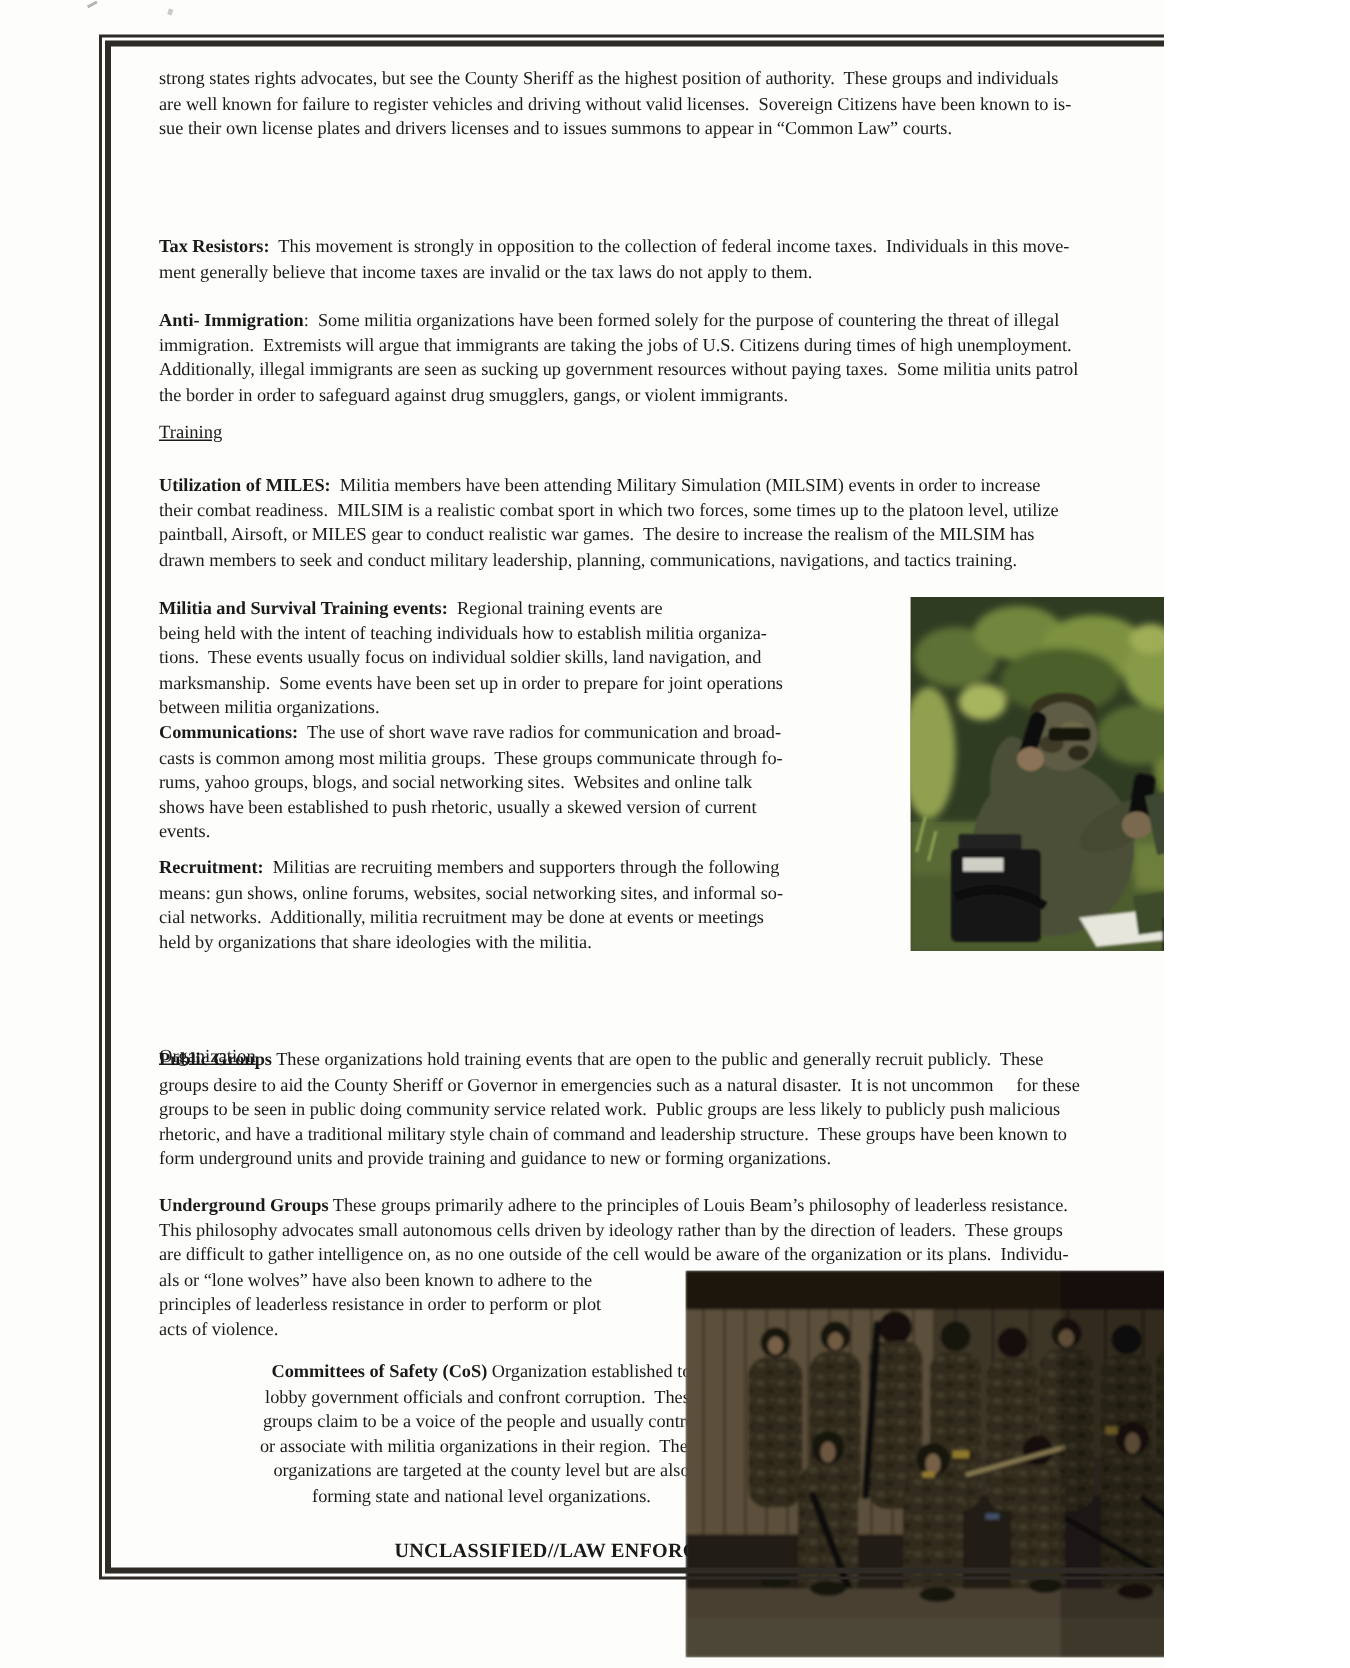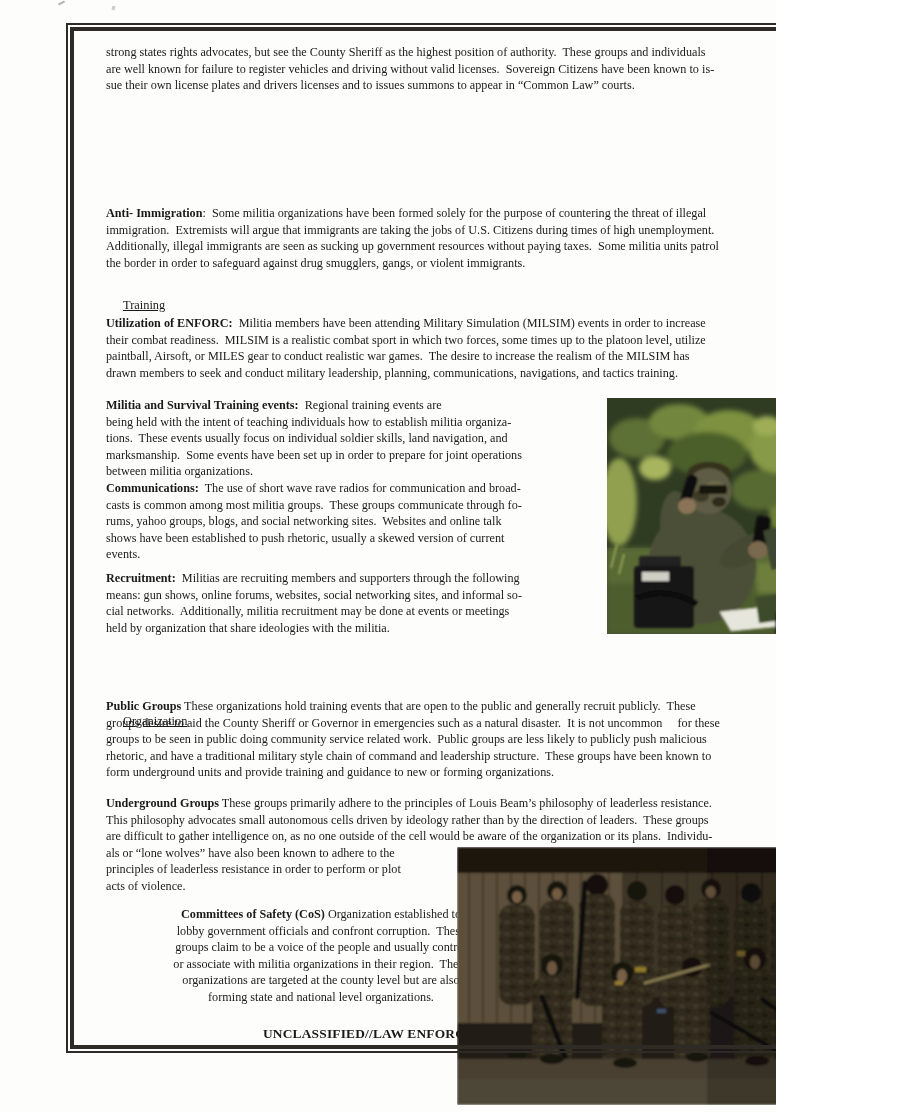--- a/index.html
+++ b/index.html
@@ -17,21 +17,21 @@
     border:4px solid #2e2b27;
   }
   .para{
     position:absolute;left:106px;width:724px;margin:0;
     font-size:12.2px;line-height:16.5px;white-space:pre-wrap;z-index:2;
   }
   .para.narrow{width:505px;}
   .para.xnarrow{width:430px;text-align:center;}
   .lbl{font-weight:bold;}
   .heading{
-    position:absolute;left:106px;margin:17px;font-size:12.4px;font-weight:normal;
+    position:absolute;left:106px;margin:0;font-size:12.4px;font-weight:normal;
     text-decoration:underline;z-index:2;white-space:pre;
   }
   .footer{
     position:absolute;left:263px;top:1026px;font-weight:bold;
     font-size:13.4px;letter-spacing:.2px;z-index:2;white-space:pre;
   }
   .photo{position:absolute;z-index:4;line-height:0;}
   .photo svg{display:block;}
   .artifact{position:absolute;z-index:1;background:#b7b4af;}
   .a1{left:58px;top:2px;width:7px;height:2px;transform:rotate(-28deg);}
@@ -43,49 +43,51 @@
 <div class="page">
 
   <div class="artifact a1"></div>
   <div class="artifact a2"></div>
 
   <p class="para" style="top:44px"><span>strong states rights advocates, but see the County Sheriff as the highest position of authority.  These groups and individuals
 are well known for failure to register vehicles and driving without valid licenses.  Sovereign Citizens have been known to is-
 sue their own license plates and drivers licenses and to issues summons to appear in “Common Law” courts.</span></p>
 
 
+  <p class="para" style="top:156px"><b class="lbl">Tax Resistors:</b><span>  This movement is strongly in opposition to the collection of federal income taxes.  Individuals in this move-
+ment generally believe that income taxes are invalid or the tax laws do not apply to them.</span></p>
 
   <p class="para" style="top:205px"><b class="lbl">Anti- Immigration</b><span>:  Some militia organizations have been formed solely for the purpose of countering the threat of illegal
 immigration.  Extremists will argue that immigrants are taking the jobs of U.S. Citizens during times of high unemployment.
 Additionally, illegal immigrants are seen as sucking up government resources without paying taxes.  Some militia units patrol
 the border in order to safeguard against drug smugglers, gangs, or violent immigrants.</span></p>
 
   <h3 class="heading" style="top:281px">Training</h3>
 
-  <p class="para" style="top:315px"><b class="lbl">Utilization of ENFORC:</b><span>  Militia members have been attending Military Simulation (MILSIM) events in order to increase
+  <p class="para" style="top:315px"><b class="lbl">Utilization of MILES:</b><span>  Militia members have been attending Military Simulation (MILSIM) events in order to increase
 their combat readiness.  MILSIM is a realistic combat sport in which two forces, some times up to the platoon level, utilize
 paintball, Airsoft, or MILES gear to conduct realistic war games.  The desire to increase the realism of the MILSIM has
 drawn members to seek and conduct military leadership, planning, communications, navigations, and tactics training.</span></p>
 
   <p class="para narrow" style="top:397px"><b class="lbl">Militia and Survival Training events:</b><span>  Regional training events are
 being held with the intent of teaching individuals how to establish militia organiza-
 tions.  These events usually focus on individual soldier skills, land navigation, and
 marksmanship.  Some events have been set up in order to prepare for joint operations
 between militia organizations.</span></p>
 
   <p class="para narrow" style="top:480px"><b class="lbl">Communications:</b><span>  The use of short wave rave radios for communication and broad-
 casts is common among most militia groups.  These groups communicate through fo-
 rums, yahoo groups, blogs, and social networking sites.  Websites and online talk
 shows have been established to push rhetoric, usually a skewed version of current
 events.</span></p>
 
   <p class="para narrow" style="top:570px"><b class="lbl">Recruitment:</b><span>  Militias are recruiting members and supporters through the following
 means: gun shows, online forums, websites, social networking sites, and informal so-
 cial networks.  Additionally, militia recruitment may be done at events or meetings
-held by organization that share ideologies with the militia.</span></p>
+held by organizations that share ideologies with the militia.</span></p>
 
   <h3 class="heading" style="top:697px">Organization</h3>
 
   <p class="para" style="top:698px"><b class="lbl">Public Groups</b><span> These organizations hold training events that are open to the public and generally recruit publicly.  These
 groups desire to aid the County Sheriff or Governor in emergencies such as a natural disaster.  It is not uncommon     for these
 groups to be seen in public doing community service related work.  Public groups are less likely to publicly push malicious
 rhetoric, and have a traditional military style chain of command and leadership structure.  These groups have been known to
 form underground units and provide training and guidance to new or forming organizations.</span></p>
 
   <p class="para" style="top:795px"><b class="lbl">Underground Groups</b><span> These groups primarily adhere to the principles of Louis Beam’s philosophy of leaderless resistance.

